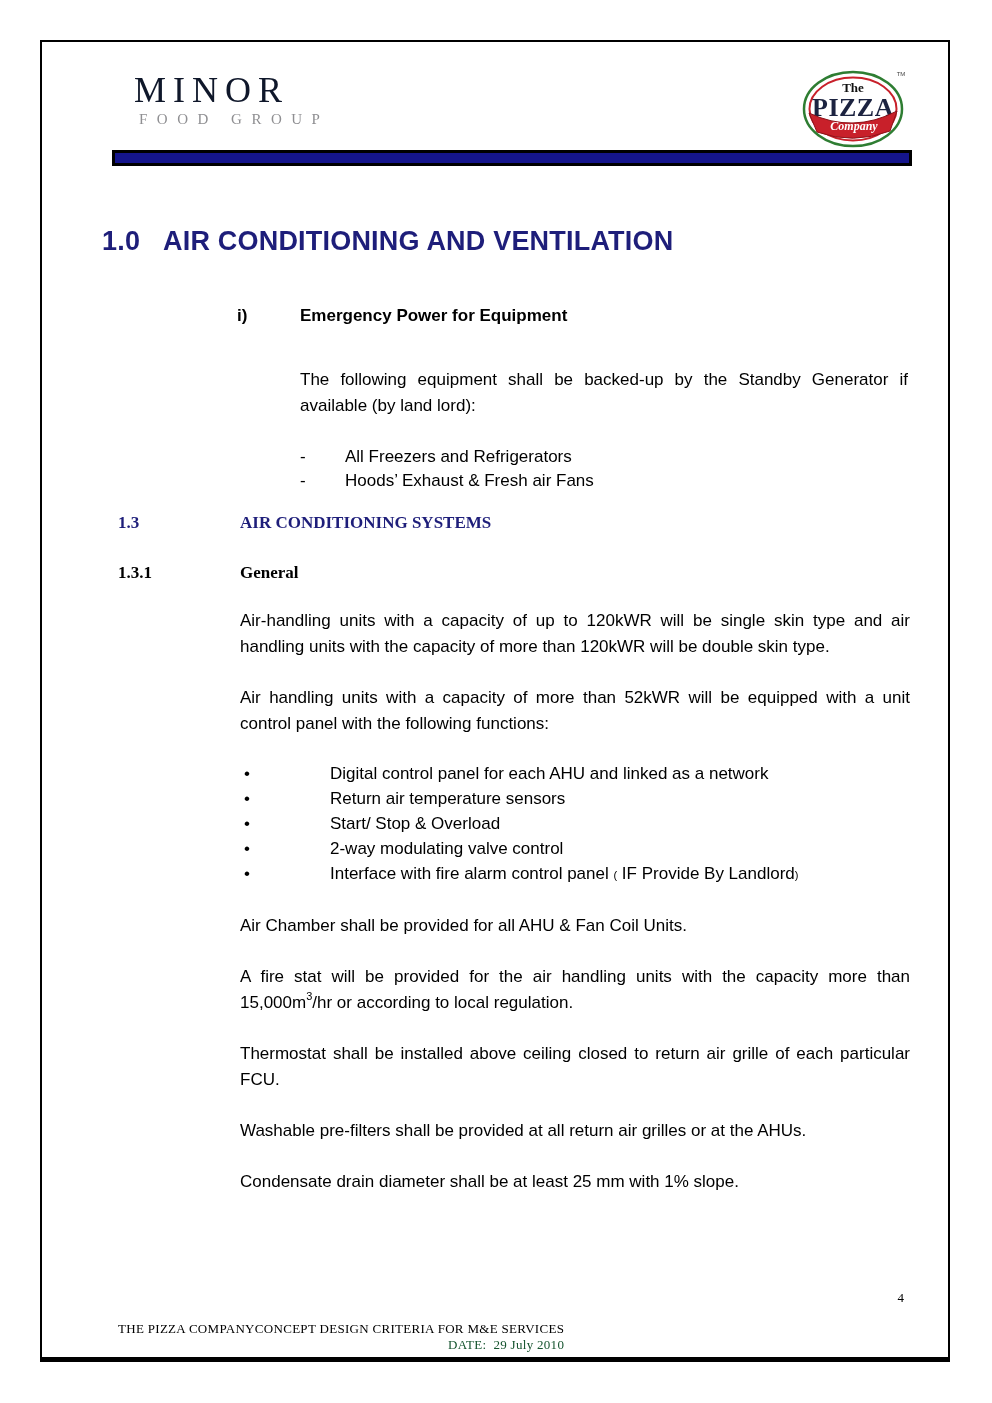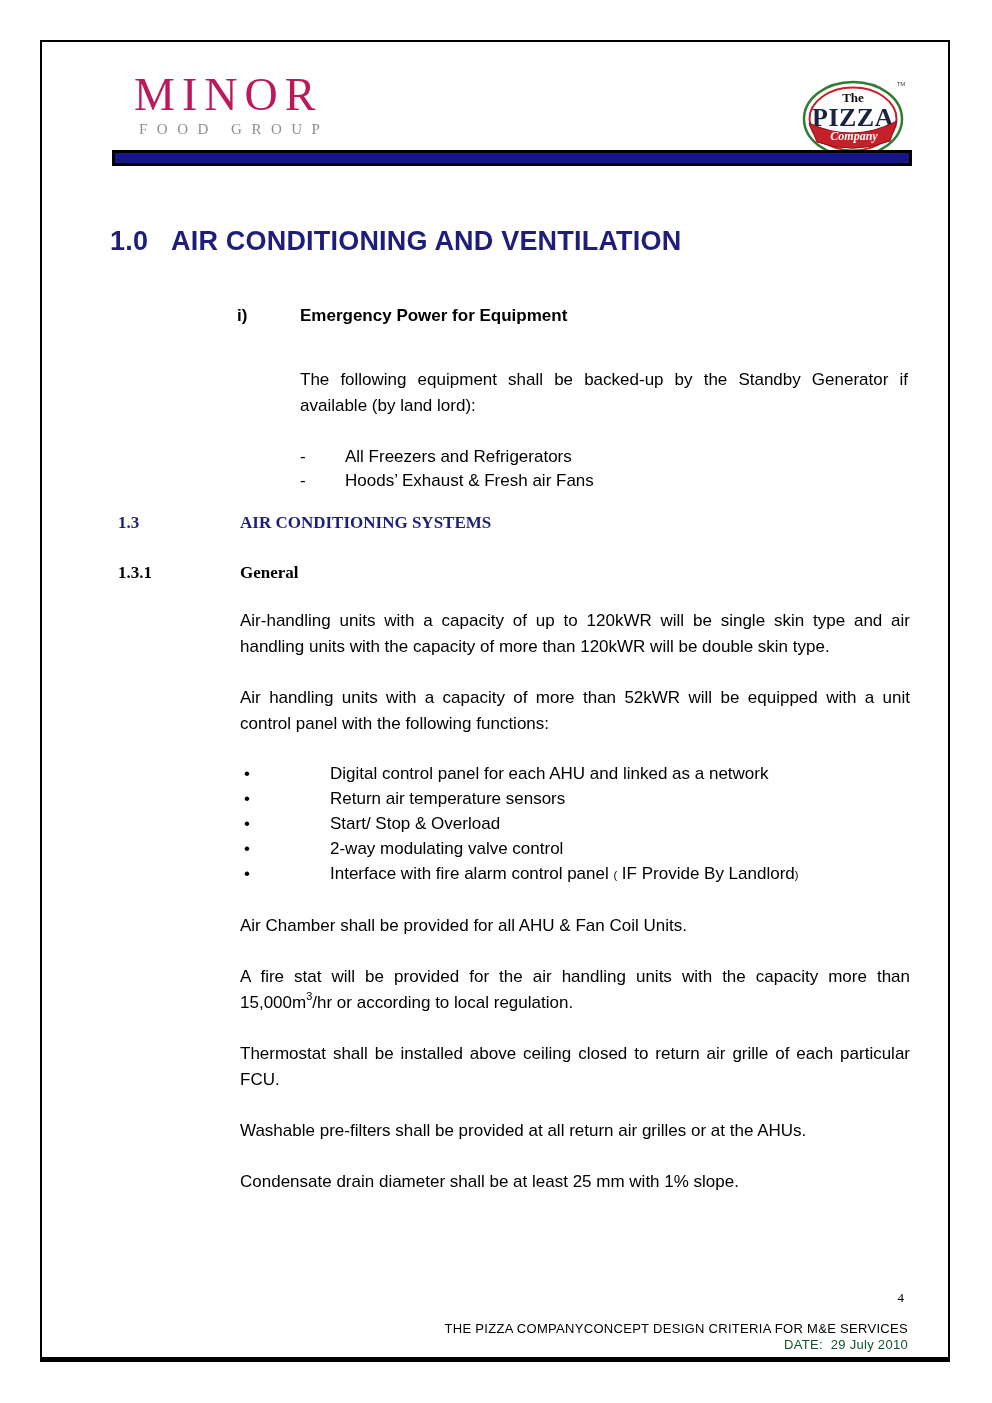--- a/index.html
+++ b/index.html
@@ -19,43 +19,43 @@
     border: 2px solid #000;
     border-bottom-width: 5px;
   }
 
   
   .header { position: relative; height: 124px; }
 
   .minor-logo { position: absolute; left: 92px; top: 30px; }
   .minor-word {
     font-family: "Liberation Serif", serif;
-    font-size: 46px; line-height: 1;
+    font-size: 36px; line-height: 1;
     letter-spacing: 7px;
-    color: #be185d;
+    color: #0f172a;
   }
   .minor-sub {
     font-family: "Liberation Serif", serif;
     font-size: 15px; letter-spacing: 9.5px;
     color: #8f8f92; margin-top: 3px; padding-left: 5px;
     white-space: nowrap;
   }
 
-  .pizza-logo { position: absolute; right: 38px; top: 34px; text-align: right; }
+  .pizza-logo { position: absolute; right: 38px; top: 24px; text-align: right; }
 
   .navy-bar {
     position: absolute; left: 70px; top: 108px;
     width: 800px; height: 16px;
     background: #15158c;
     border: 3px solid #000;
   }
 
   
   .doc-title {
-    position: absolute; left: 68px; top: 184px;
+    position: absolute; left: 60px; top: 184px;
     display: flex;
     font-size: 27px; font-weight: bold;
     color: #1e1e7a;
     letter-spacing: 0.2px;
   }
   .doc-title .t-num { width: 61px; }
 
   .sec-row { position: absolute; left: 76px; display: flex; font-size: 17px; font-weight: bold; font-family: Liberation Serif, serif; }
   .sec-row .s-num { width: 122px; flex: none; }
   .sec-13 { top: 471px; color: #1e1e7a; }
@@ -88,22 +88,22 @@
 
   sup { font-size: 11px; line-height: 0; position: relative; top: -1px; }
 
   
   .page-number {
     position: absolute; right: 44px; top: 1248px;
     font-family: "Liberation Serif", serif; font-size: 13px;
   }
   .footer {
     position: absolute; left: 76px; right: 40px; top: 1279px;
-    display: flex; justify-content: flex-end; align-items: flex-start;
-    font-family: Liberation Sans, sans-serif; font-size: 13px;
+    display: flex; justify-content: flex-start; align-items: flex-start;
+    font-family: Liberation Serif, serif; font-size: 13px;
     letter-spacing: 0.3px;
   }
   .footer-right { text-align: right; line-height: 16px; }
   .date-line { color: #14532d; white-space: pre; }
 
   
   .pz-the { font-family: "Liberation Serif", serif; font-weight: bold; font-size: 13px; fill: #111; }
   .pz-pizza { font-family: "Liberation Serif", serif; font-weight: bold; font-size: 26px; fill: #1c2340; letter-spacing: 0.5px; }
   .pz-company { font-family: "Liberation Serif", serif; font-style: italic; font-weight: bold; font-size: 12px; fill: #ffffff; }
   .pz-tm { font-family: "Liberation Sans", sans-serif; font-size: 6px; fill: #444; }

